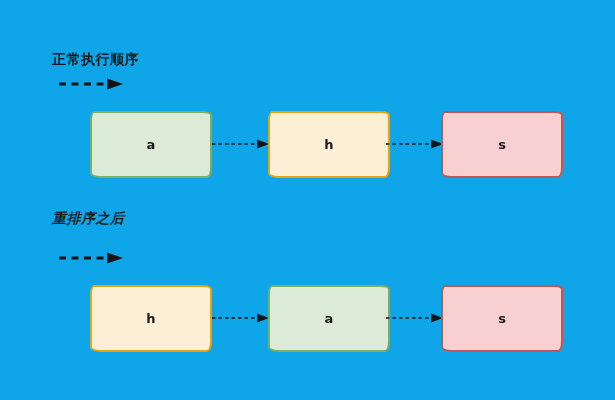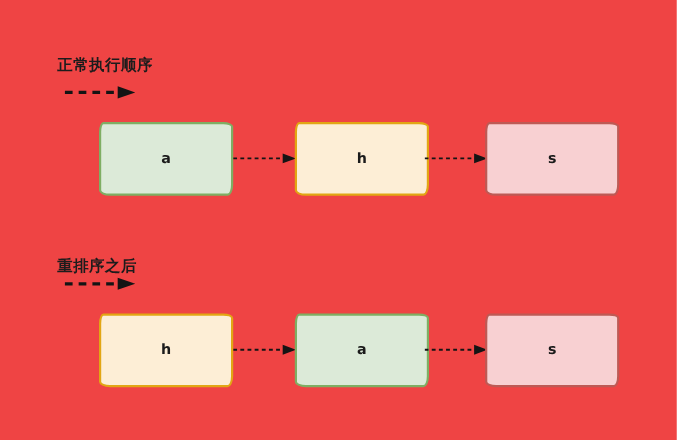--- a/index.html
+++ b/index.html
@@ -17,21 +17,21 @@
   .row-label {
     position: absolute;
     left: 52px;
     font-size: 14px;
     font-weight: 600;
     color: #1c1c1c;
     letter-spacing: 0.5px;
     white-space: nowrap;
   }
   .row-label.r1 { top: 51px; }
-  .row-label.r2 { top: 233px; }
+  .row-label.r2 { top: 210px; font-style: italic; }
   .legend-arrow {
     position: absolute;
     left: 58px;
     width: 66px;
     height: 14px;
   }
   .legend-arrow.r1 { top: 77px; }
   .legend-arrow.r2 { top: 251px; }
   .node {
     position: absolute;
@@ -59,21 +59,21 @@
     height: 14px;
   }
   .connector.c1 { left: 212px; }
   .connector.c2 { left: 386px; }
   .connector.row1c { top: 137px; }
   .connector.row2c { top: 311px; }
 </style>
 </head>
 <body>
 
-<div class="canvas" style="background-color: #ef4444;">
+<div class="canvas" style="background-color: #0ea5e9;">
 
   <div class="row-label r1" style="color: rgb(28, 28, 28);">正常执行顺序</div>
 
   <svg class="legend-arrow r1" viewBox="0 0 66 14">
     <line x1="1" y1="7" x2="50" y2="7" stroke-width="3" stroke-dasharray="7 5.5" style="stroke: rgb(20, 20, 20);"></line>
     <polygon points="49,1.5 65,7 49,12.5" style="fill: rgb(20, 20, 20);"></polygon>
   </svg>
 
   <div class="node row1 pos1" style="background-color: rgb(220, 234, 216); border-color: rgb(127, 174, 99);">
     <span>a</span>

